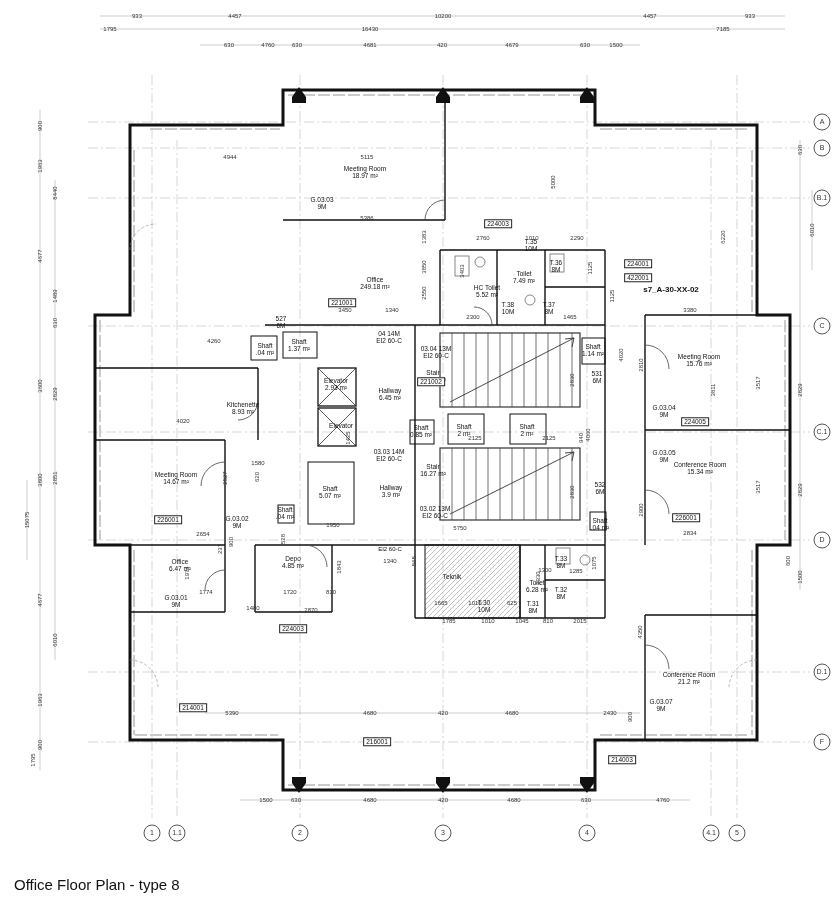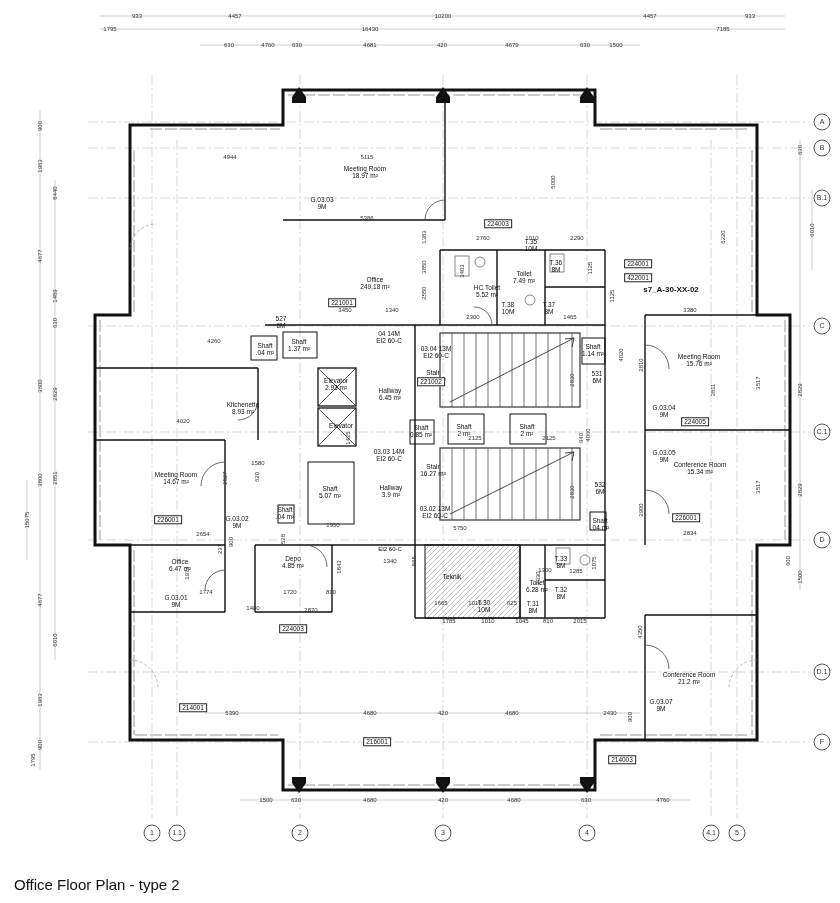--- a/index.html
+++ b/index.html
@@ -750,13 +750,13 @@
       <div>1383</div>
     </div>
     <div class="lbl dim" style="left: 424px; top: 267px; transform: translate(-50%, -50%) rotate(-90deg);">
       <div>3850</div>
     </div>
     <div class="lbl dim" style="left: 424px; top: 293px; transform: translate(-50%, -50%) rotate(-90deg);">
       <div>2550</div>
     </div>
   </div>
 
-<div class="title">Office Floor Plan - type 2</div>
+<div class="title">Office Floor Plan - type 8</div>
 
 </body></html>

